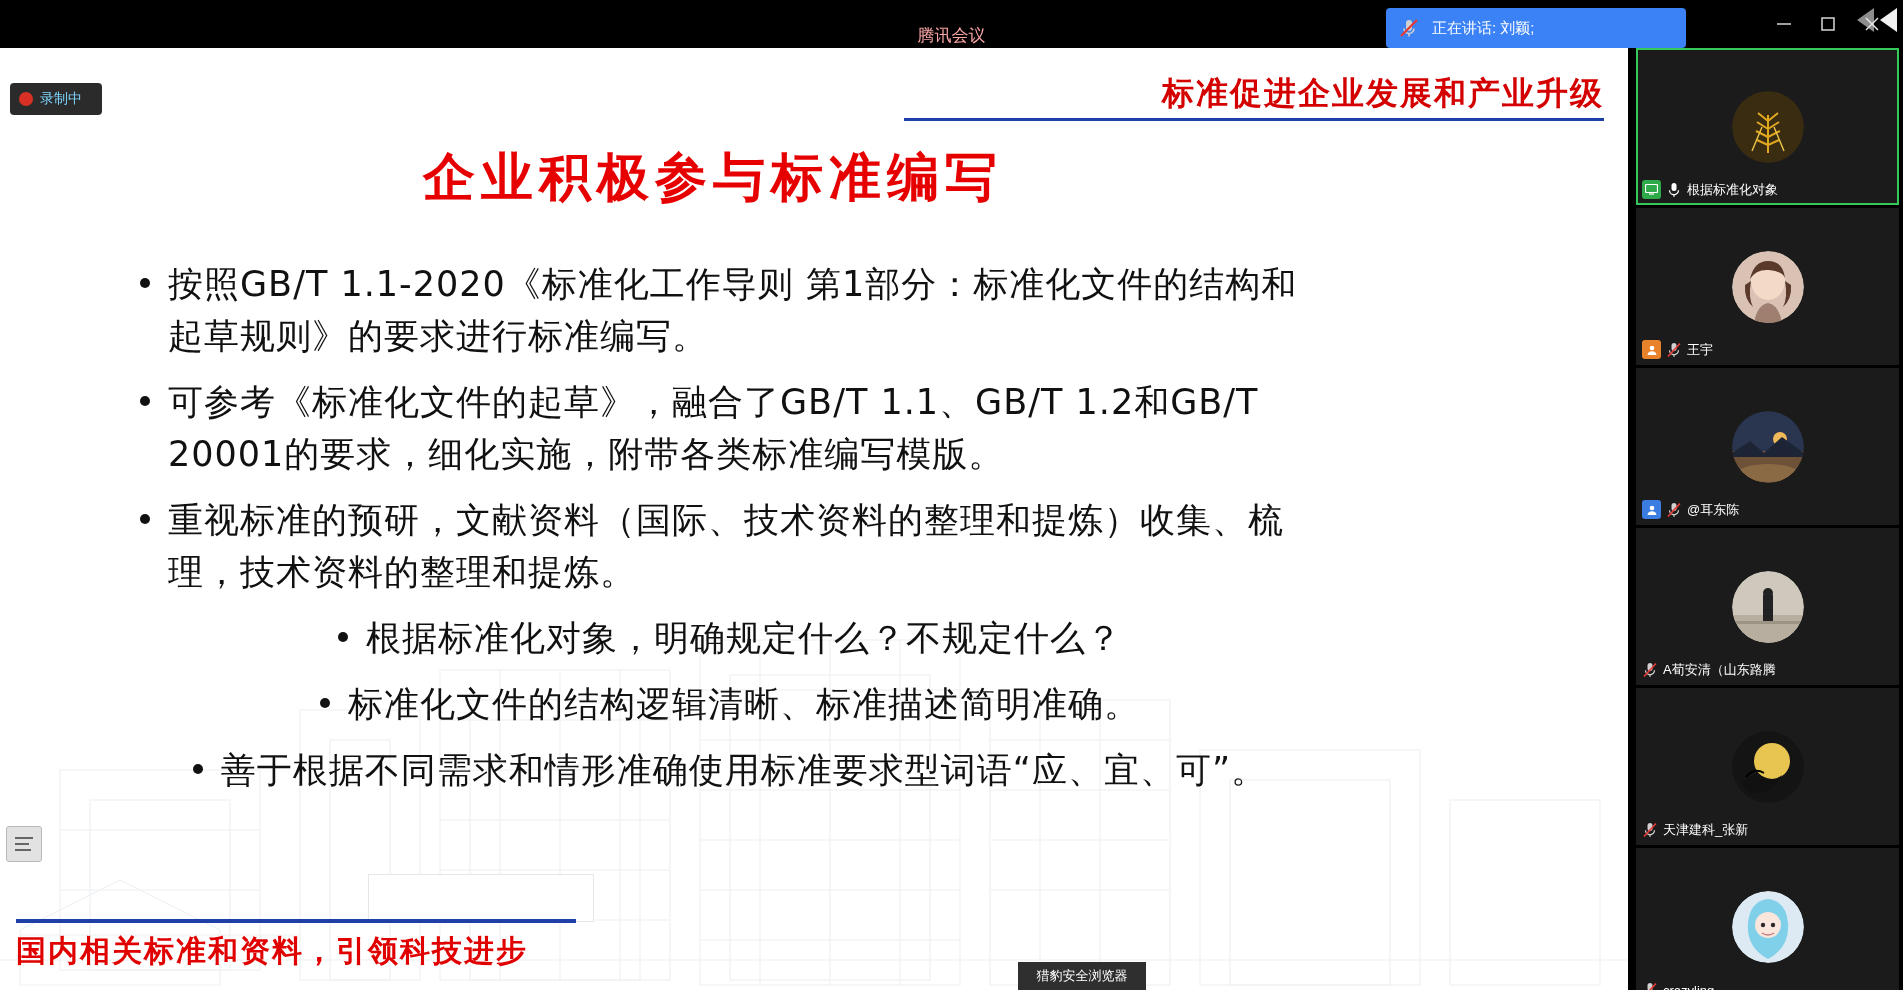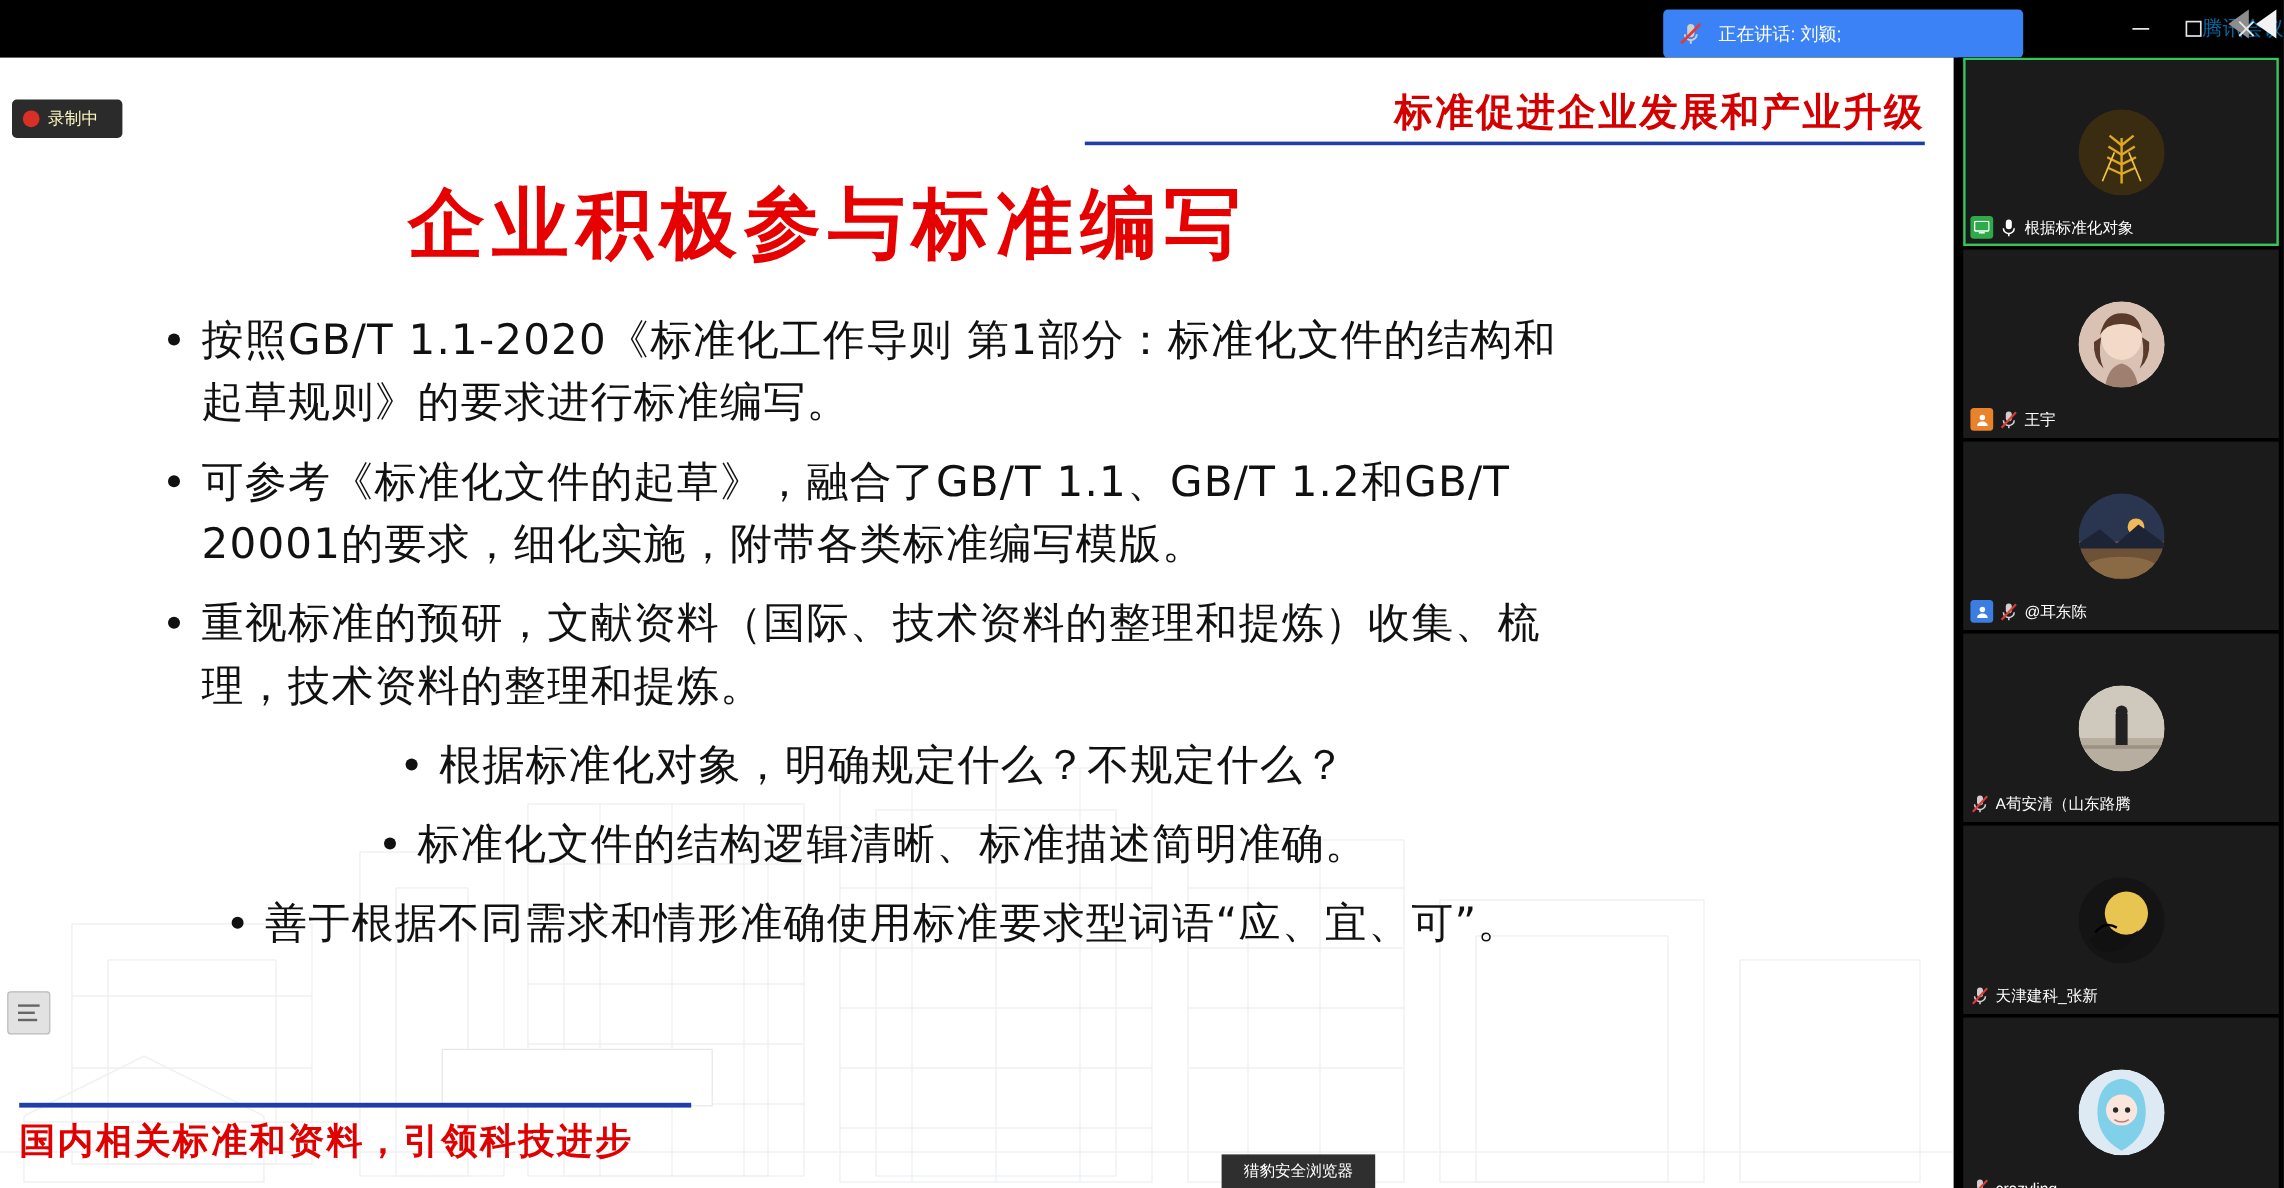--- a/index.html
+++ b/index.html
@@ -23,27 +23,27 @@
   .titlebar {
     position: absolute;
     left: 0; top: 0;
     width: 1903px;
     height: 48px;
     background: #000;
     color: #e8e8e8;
   }
   .titlebar-title {
     position: absolute;
-    left: 0; top: 0;
+    left: 0; top: 12px;
     width: 1903px;
     height: 48px;
     line-height: 48px;
-    text-align: right;
+    text-align: center;
     font-size: 17px;
-    color: #0369a1;
+    color: #fca5a5;
   }
   .win-buttons {
     position: absolute;
     right: 8px;
     top: 0;
     height: 48px;
     display: flex;
     align-items: center;
     gap: 26px;
     padding-right: 14px;
@@ -127,21 +127,21 @@
     left: 10px;
     top: 35px;
     width: 92px;
     height: 32px;
     background: #2b2b2b;
     border-radius: 4px;
     display: flex;
     align-items: center;
     padding-left: 9px;
     box-sizing: border-box;
-    color: #fef9c3;
+    color: #7dd3fc;
     font-size: 14px;
     z-index: 6;
   }
   .rec-dot {
     width: 14px; height: 14px;
     border-radius: 50%;
     background: #d93025;
     margin-right: 7px;
     flex: 0 0 auto;
   }
@@ -168,25 +168,26 @@
     width: 100%;
   }
 
   .slide-title {
     position: absolute;
     left: 0;
     top: 95px;
     width: 1380px;
     text-align: center;
     color: #e60000;
-    font-size: 64px;
+    font-size: 52px;
     font-weight: bold;
     letter-spacing: 6px;
     font-family: "DejaVu Serif", serif;
     z-index: 3;
+    padding-left: 23px;
   }
 
   .bullets {
     position: absolute;
     left: 140px;
     top: 210px;
     width: 1180px;
     z-index: 3;
   }
   .bullet {

